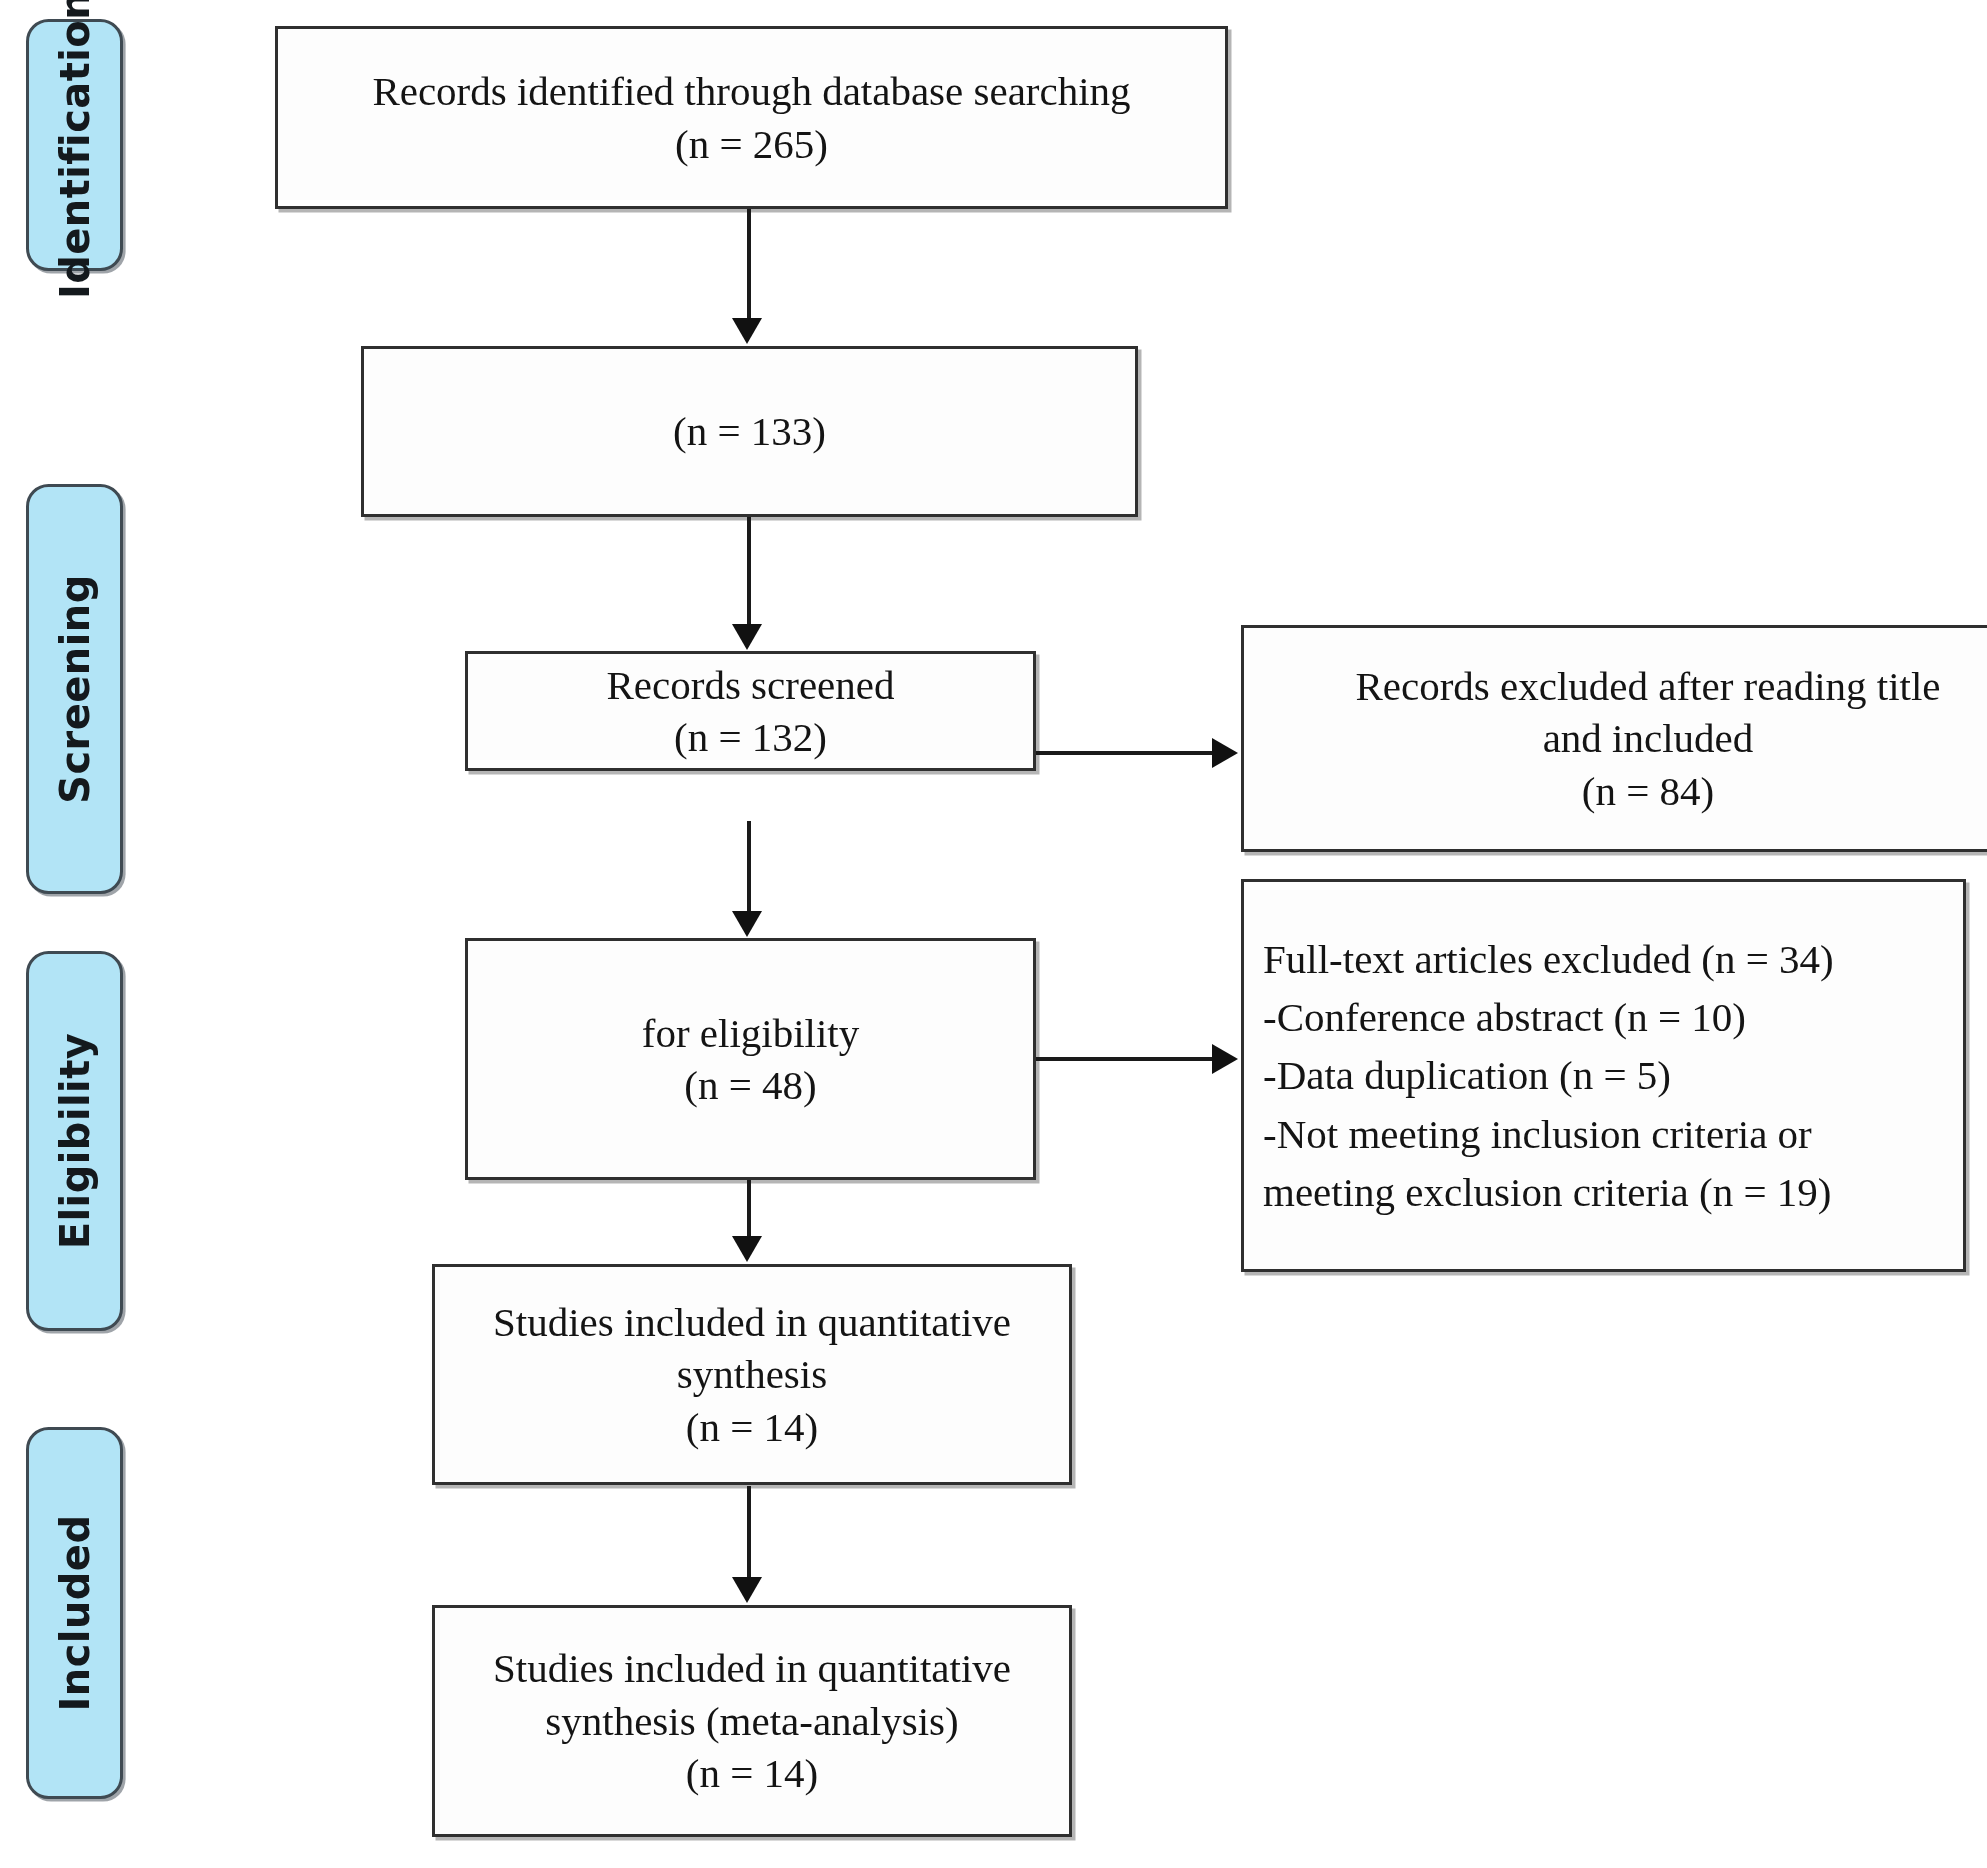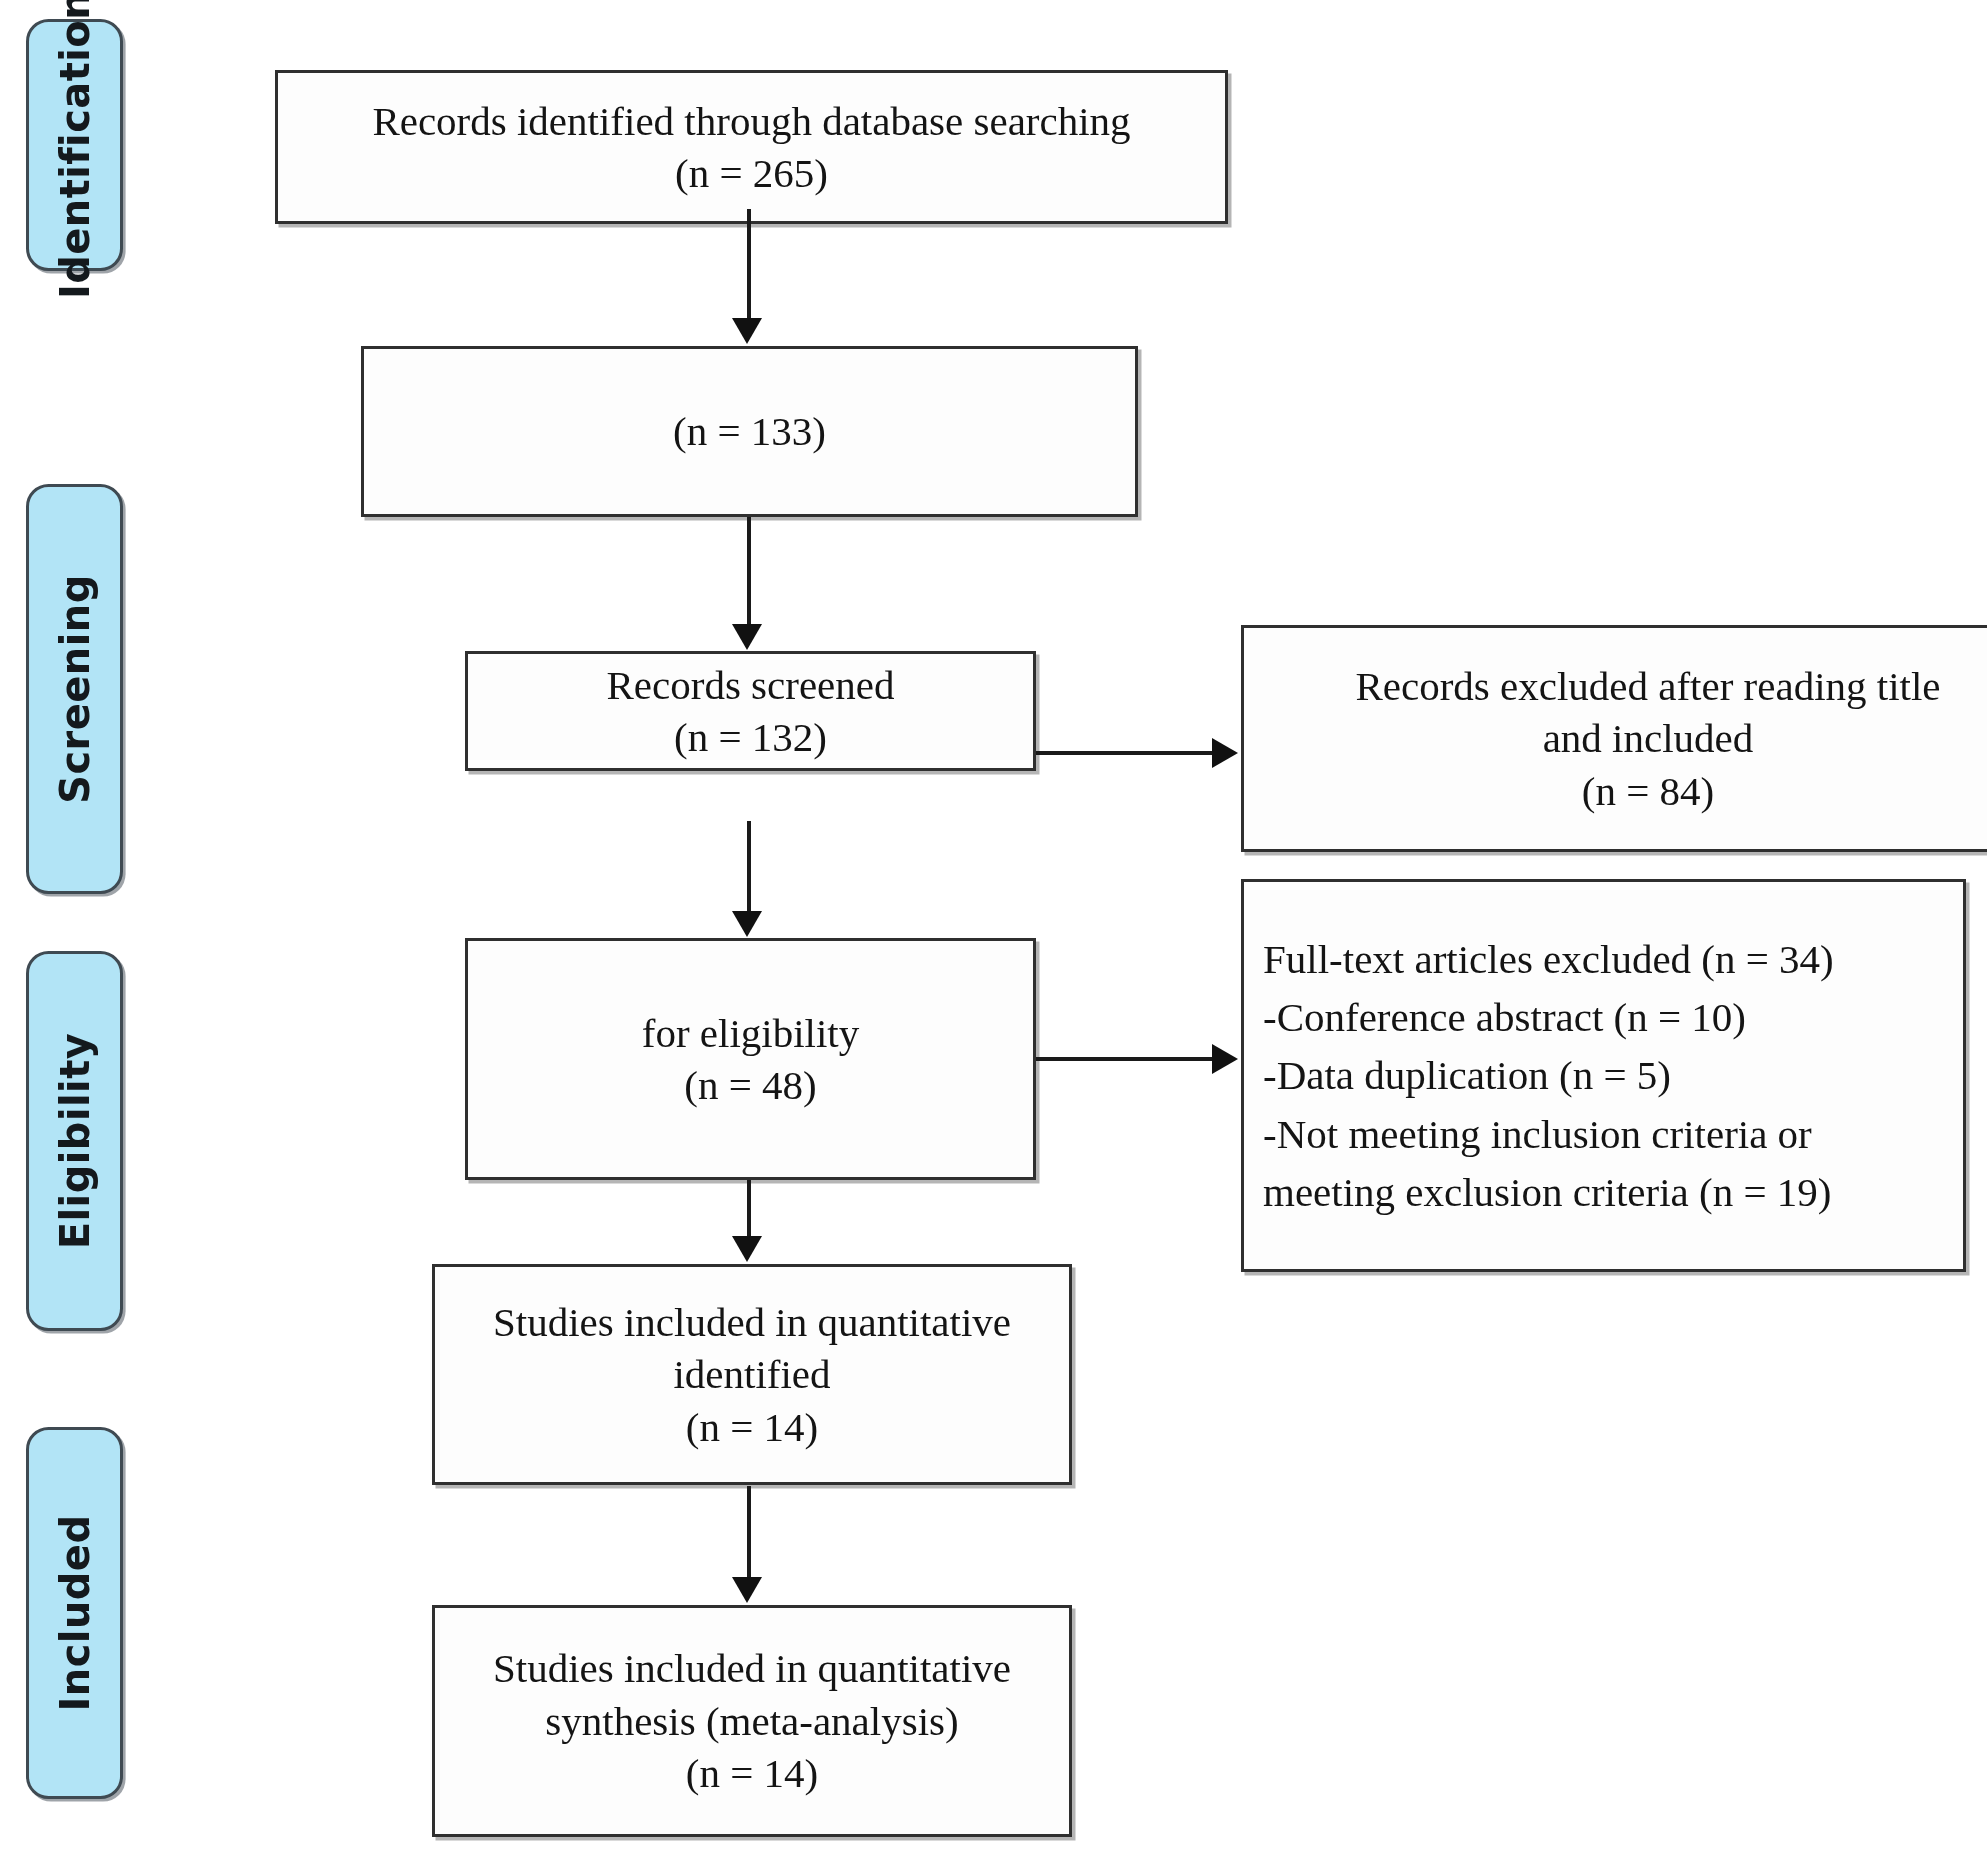--- a/index.html
+++ b/index.html
@@ -116,21 +116,21 @@
   </div>
 
   <div class="stage-pill" style="left:26px; top:951px; width:97px; height:380px;">
     <span class="stage-text">Eligibility</span>
   </div>
 
   <div class="stage-pill" style="left:26px; top:1427px; width:97px; height:372px;">
     <span class="stage-text">Included</span>
   </div>
 
-  <div class="node" style="left:275px; top:26px; width:953px; height:154px;margin-top:44px;">
+  <div class="node" style="left:275px; top:26px; width:953px; height:183px;">
     <span class="line">Records identified through database searching</span>
     <span class="line">(n = 265)</span>
   </div>
 
   <div class="vline" style="left:747px; top:209px; height:112px;"></div>
   <div class="arrow-down" style="left:732px; top:318px;"></div>
 
   <div class="node" style="left:361px; top:346px; width:777px; height:171px;">
     <span class="line">(n = 133)</span>
   </div>
@@ -169,21 +169,21 @@
     <span class="line">-Data duplication (n = 5)</span>
     <span class="line">-Not meeting inclusion criteria or</span>
     <span class="line">meeting exclusion criteria (n = 19)</span>
   </div>
 
   <div class="vline" style="left:747px; top:1180px; height:59px;"></div>
   <div class="arrow-down" style="left:732px; top:1236px;"></div>
 
   <div class="node" style="left:432px; top:1264px; width:640px; height:221px;">
     <span class="line">Studies included in quantitative</span>
-    <span class="line">identified</span>
+    <span class="line">synthesis</span>
     <span class="line">(n = 14)</span>
   </div>
 
   <div class="vline" style="left:747px; top:1486px; height:95px;"></div>
   <div class="arrow-down" style="left:732px; top:1577px;"></div>
 
   <div class="node" style="left:432px; top:1605px; width:640px; height:232px;">
     <span class="line">Studies included in quantitative</span>
     <span class="line">synthesis (meta-analysis)</span>
     <span class="line">(n = 14)</span>

